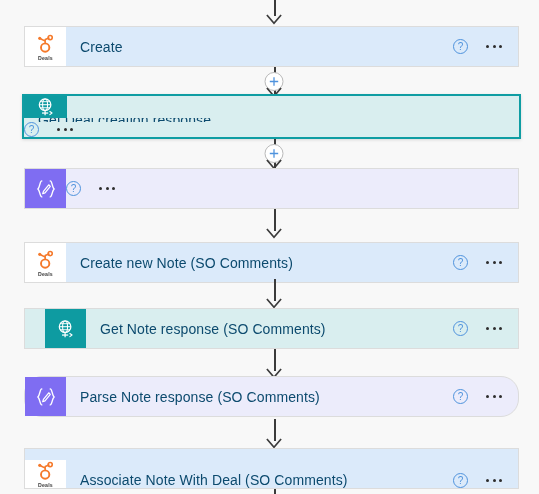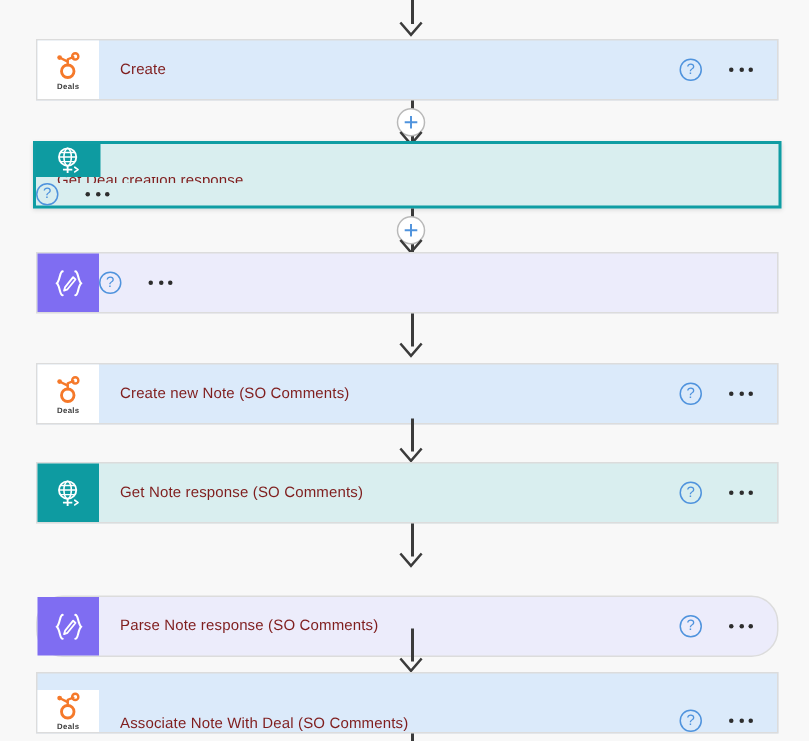--- a/index.html
+++ b/index.html
@@ -87,22 +87,22 @@
   }
   .card.selected .icon-tile {
     width: 43px;
     min-width: 43px;
   }
   .card .title {
     flex: 1;
     display: flex;
     align-items: center;
     padding-left: 14px;
-    font-size: 10px;
-    color: #7f1d1d;
+    font-size: 14px;
+    color: #0c4a6e;
     letter-spacing: 0.1px;
     white-space: nowrap;
     overflow: hidden;
   }
   .card .actions {
     display: flex;
     align-items: center;
     padding-right: 16px;
     gap: 18px;
   }
@@ -285,21 +285,21 @@
           <i></i>
         </div>
       </div>
     </div>
     <div class="connector">
       <div class="conn-line" style="top:279px;height:22px;background:#3b3b3b;"></div>
       <svg class="conn-arrow" style="top:298px" width="17" height="11" viewBox="0 0 17 11">
         <path d="M1.4 1 L8.5 9.2 L15.6 1" fill="none" stroke="#3b3b3b" stroke-width="1.7"></path>
       </svg>
     </div>
-    <div class="card" style="top:308px;background:#d9eeef;">
+    <div class="card" style="top:308px;background:#d9eeef;padding-left:20px;">
       <div class="icon-tile tile-http">
         <svg width="22" height="22" viewBox="0 0 24 24">
           <circle cx="11" cy="9.5" r="6.3" fill="none" stroke="#ffffff" stroke-width="1.35"></circle>
           <ellipse cx="11" cy="9.5" rx="2.7" ry="6.3" fill="none" stroke="#ffffff" stroke-width="1.15"></ellipse>
           <line x1="4.7" y1="9.5" x2="17.3" y2="9.5" stroke="#ffffff" stroke-width="1.15"></line>
           <line x1="5.6" y1="6.2" x2="16.4" y2="6.2" stroke="#ffffff" stroke-width="1"></line>
           <line x1="5.6" y1="12.8" x2="16.4" y2="12.8" stroke="#ffffff" stroke-width="1"></line>
           <line x1="11" y1="15.8" x2="11" y2="21" stroke="#ffffff" stroke-width="1.35"></line>
           <line x1="7.6" y1="18.6" x2="14.4" y2="18.6" stroke="#ffffff" stroke-width="1.35"></line>
           <path d="M16.2 16.9 L18.6 18.6 L16.2 20.3" fill="none" stroke="#ffffff" stroke-width="1.2" stroke-linecap="round" stroke-linejoin="round"></path>
@@ -314,21 +314,21 @@
           <i></i>
         </div>
       </div>
     </div>
     <div class="connector">
       <div class="conn-line" style="top:349px;height:22px;background:#3b3b3b;"></div>
       <svg class="conn-arrow" style="top:368px" width="17" height="11" viewBox="0 0 17 11">
         <path d="M1.4 1 L8.5 9.2 L15.6 1" fill="none" stroke="#3b3b3b" stroke-width="1.7"></path>
       </svg>
     </div>
-    <div class="card" style="top:397px;background:#ececfb;border-radius:18px;">
+    <div class="card" style="top:376px;background:#ececfb;border-radius:18px;">
       <div class="icon-tile tile-parse">
         <svg width="24" height="22" viewBox="0 0 26 24">
           <path d="M8.4 3.2 C6.2 3.2 6.6 9.6 4.2 11.9 C6.6 14.2 6.2 20.6 8.4 20.6" fill="none" stroke="#ffffff" stroke-width="1.5" stroke-linecap="round"></path>
           <path d="M17.6 3.2 C19.8 3.2 19.4 9.6 21.8 11.9 C19.4 14.2 19.8 20.6 17.6 20.6" fill="none" stroke="#ffffff" stroke-width="1.5" stroke-linecap="round"></path>
           <path d="M16.0 7.4 L10.2 14.6 L9.4 17.2 L11.9 16.2 L17.7 9.1 Z" fill="none" stroke="#ffffff" stroke-width="1.35" stroke-linejoin="round"></path>
         </svg>
       </div>
       <div class="title">Parse Note response (SO Comments)</div>
       <div class="actions">
         <div class="help-icon">?</div>

